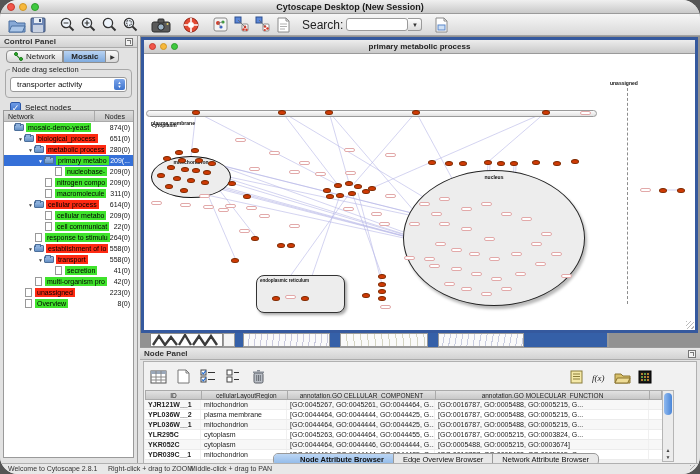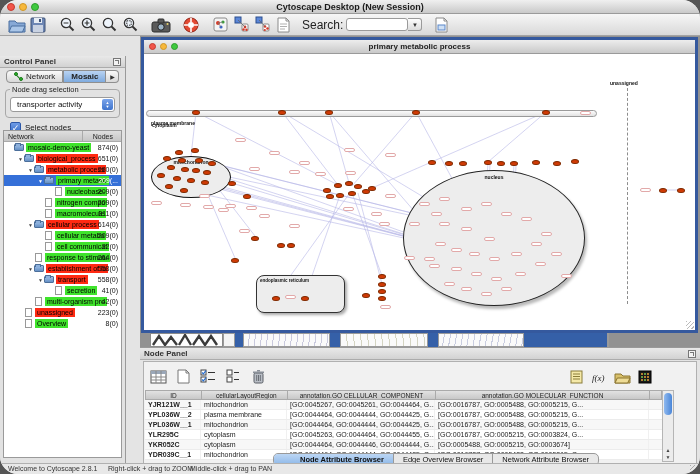--- a/index.html
+++ b/index.html
@@ -25,22 +25,22 @@
   .tbtn{width:21px;height:19px;display:flex;align-items:center;justify-content:center;flex:none;}
   .tgap{width:9px;flex:none;}
   #search-wrap{display:flex;align-items:center;margin-left:8px;}
   #search-wrap label{font-size:12px;margin-right:3px;color:#222;}
   #search-input{width:62px;height:13px;border:1px solid #9a9a9a;border-radius:3px;font-size:8px;
     padding:0 3px;background:#fff;font-family:"Liberation Sans",sans-serif;}
   .dd-btn{width:14px;height:13px;border:1px solid #9a9a9a;border-left:none;border-radius:0 3px 3px 0;
     background:linear-gradient(#fdfdfd,#dcdcdc);font-size:6px;line-height:12px;text-align:center;color:#333;}
 
   
-  #control-panel{position:absolute;left:0;top:36px;width:126px;bottom:11px;background:#e2e2e2;
-    border-right:1px solid #9a9a9a;margin-top:20px;}
+  #control-panel{position:absolute;left:0;top:36px;width:138px;bottom:11px;background:#e2e2e2;
+    border-right:1px solid #9a9a9a;}
   #right{position:absolute;left:140px;top:36px;width:560px;bottom:11px;}
 
   
   .panel-head{height:12px;background:linear-gradient(#e9e9e9,#d2d2d2);border-bottom:1px solid #ababab;
     font-size:8px;font-weight:bold;line-height:12px;padding-left:4px;position:relative;color:#333;}
   .float-ic{position:absolute;right:4px;top:2px;width:8px;height:8px;border:1px solid #777;background:#f2f2f2;}
   .float-ic:before{content:"";position:absolute;right:1px;top:1px;width:3px;height:3px;border-top:1px solid #777;border-right:1px solid #777;}
 
   
   .cp-tabs{display:flex;align-items:flex-end;padding:2px 3px 0 6px;height:15px;}

